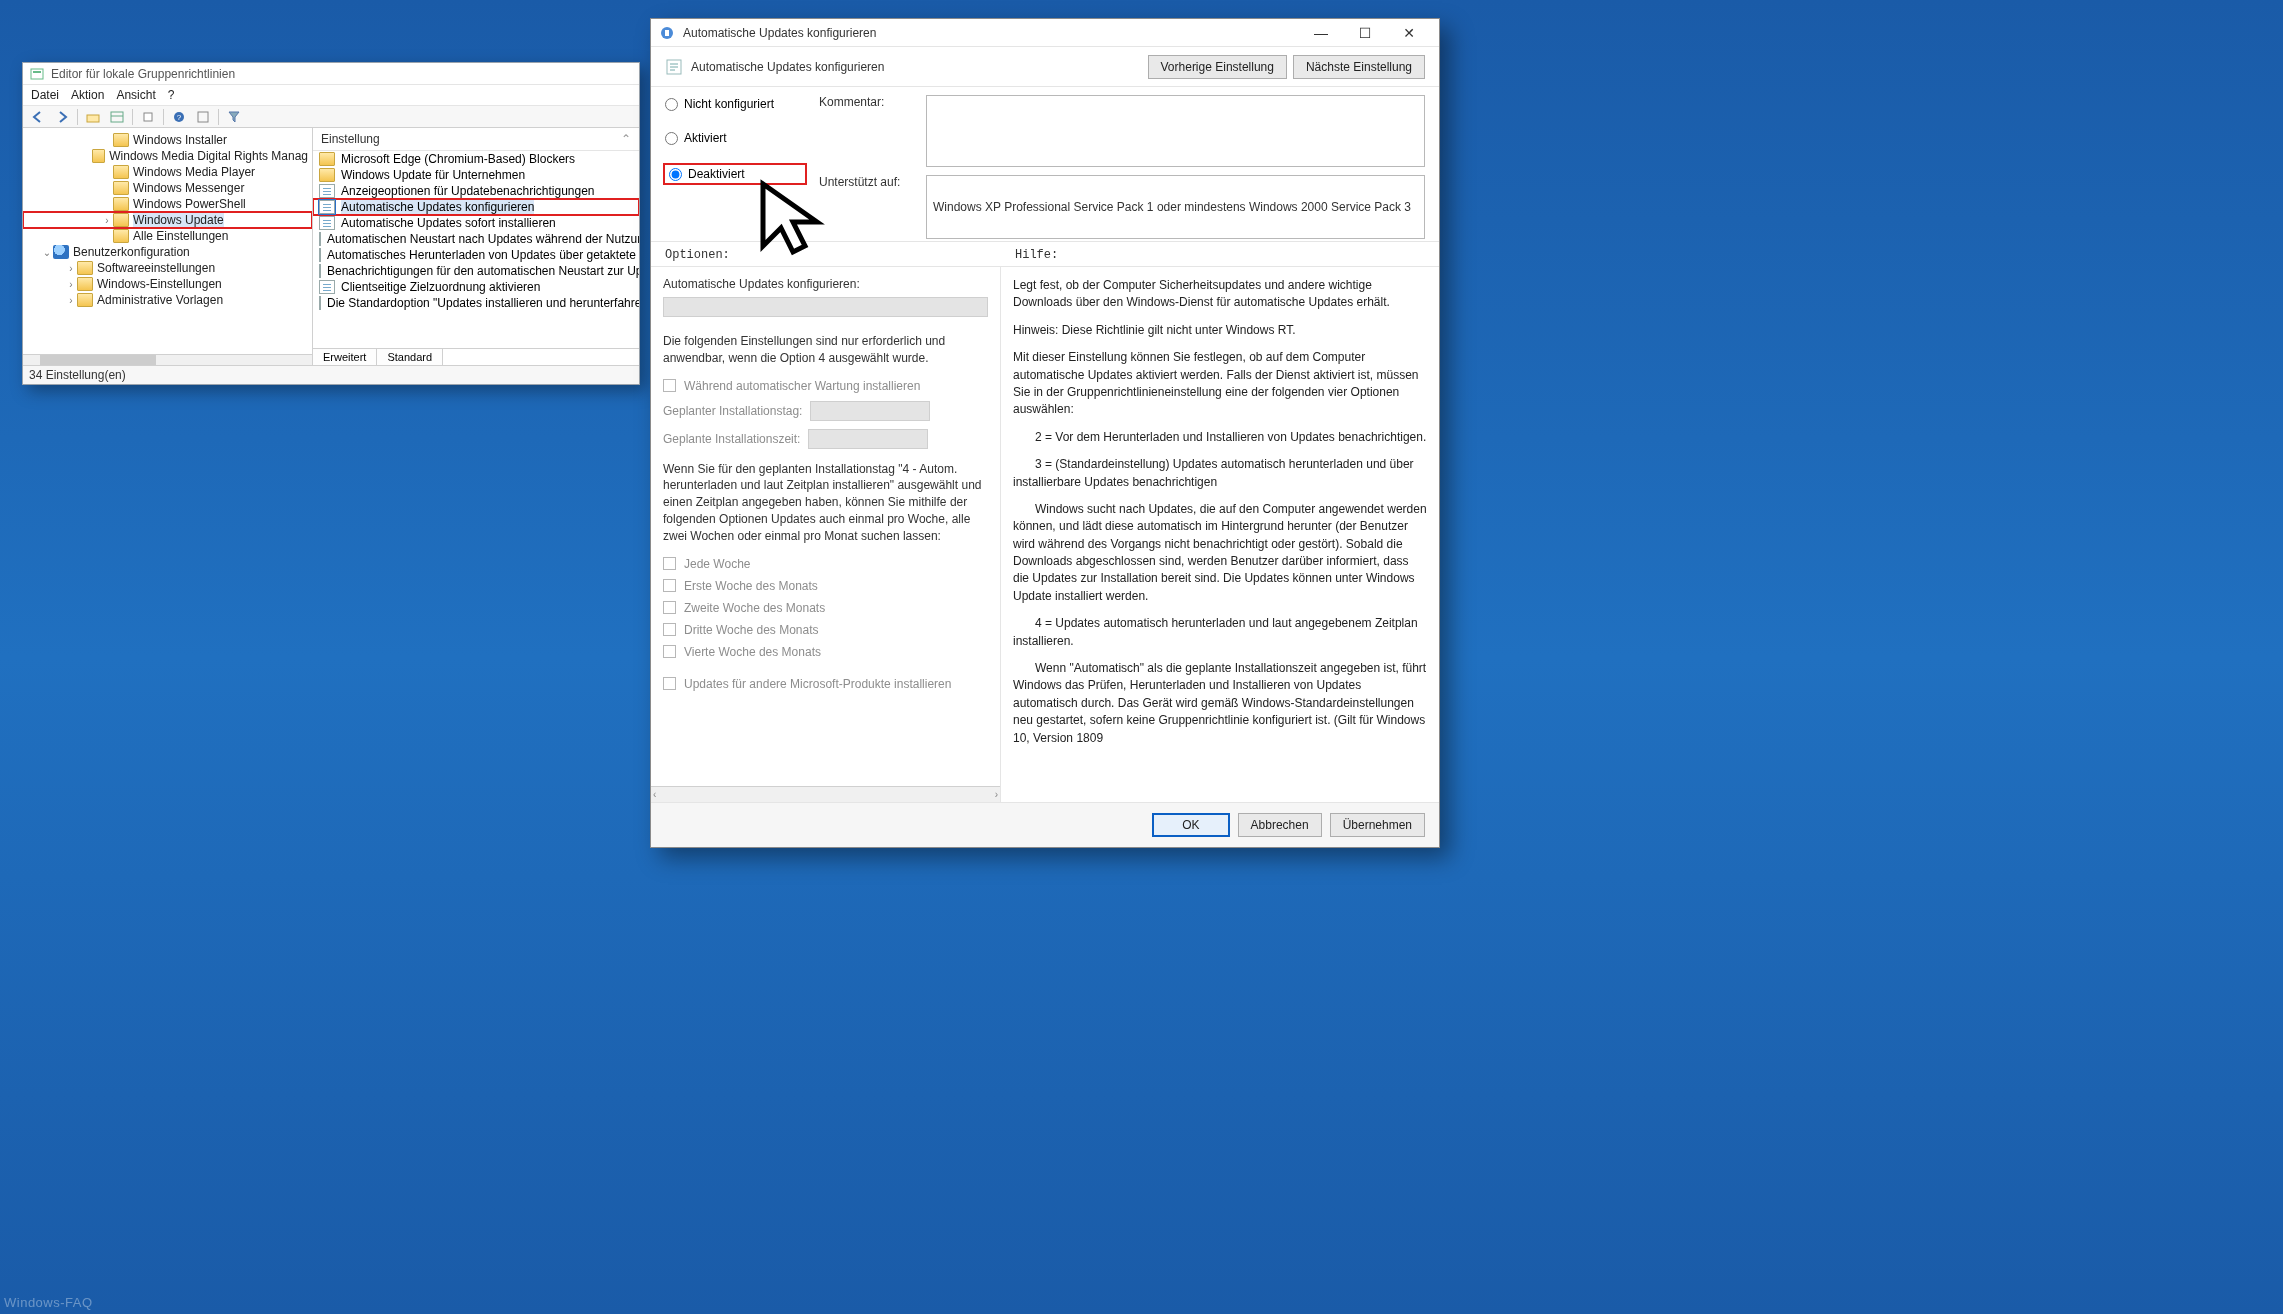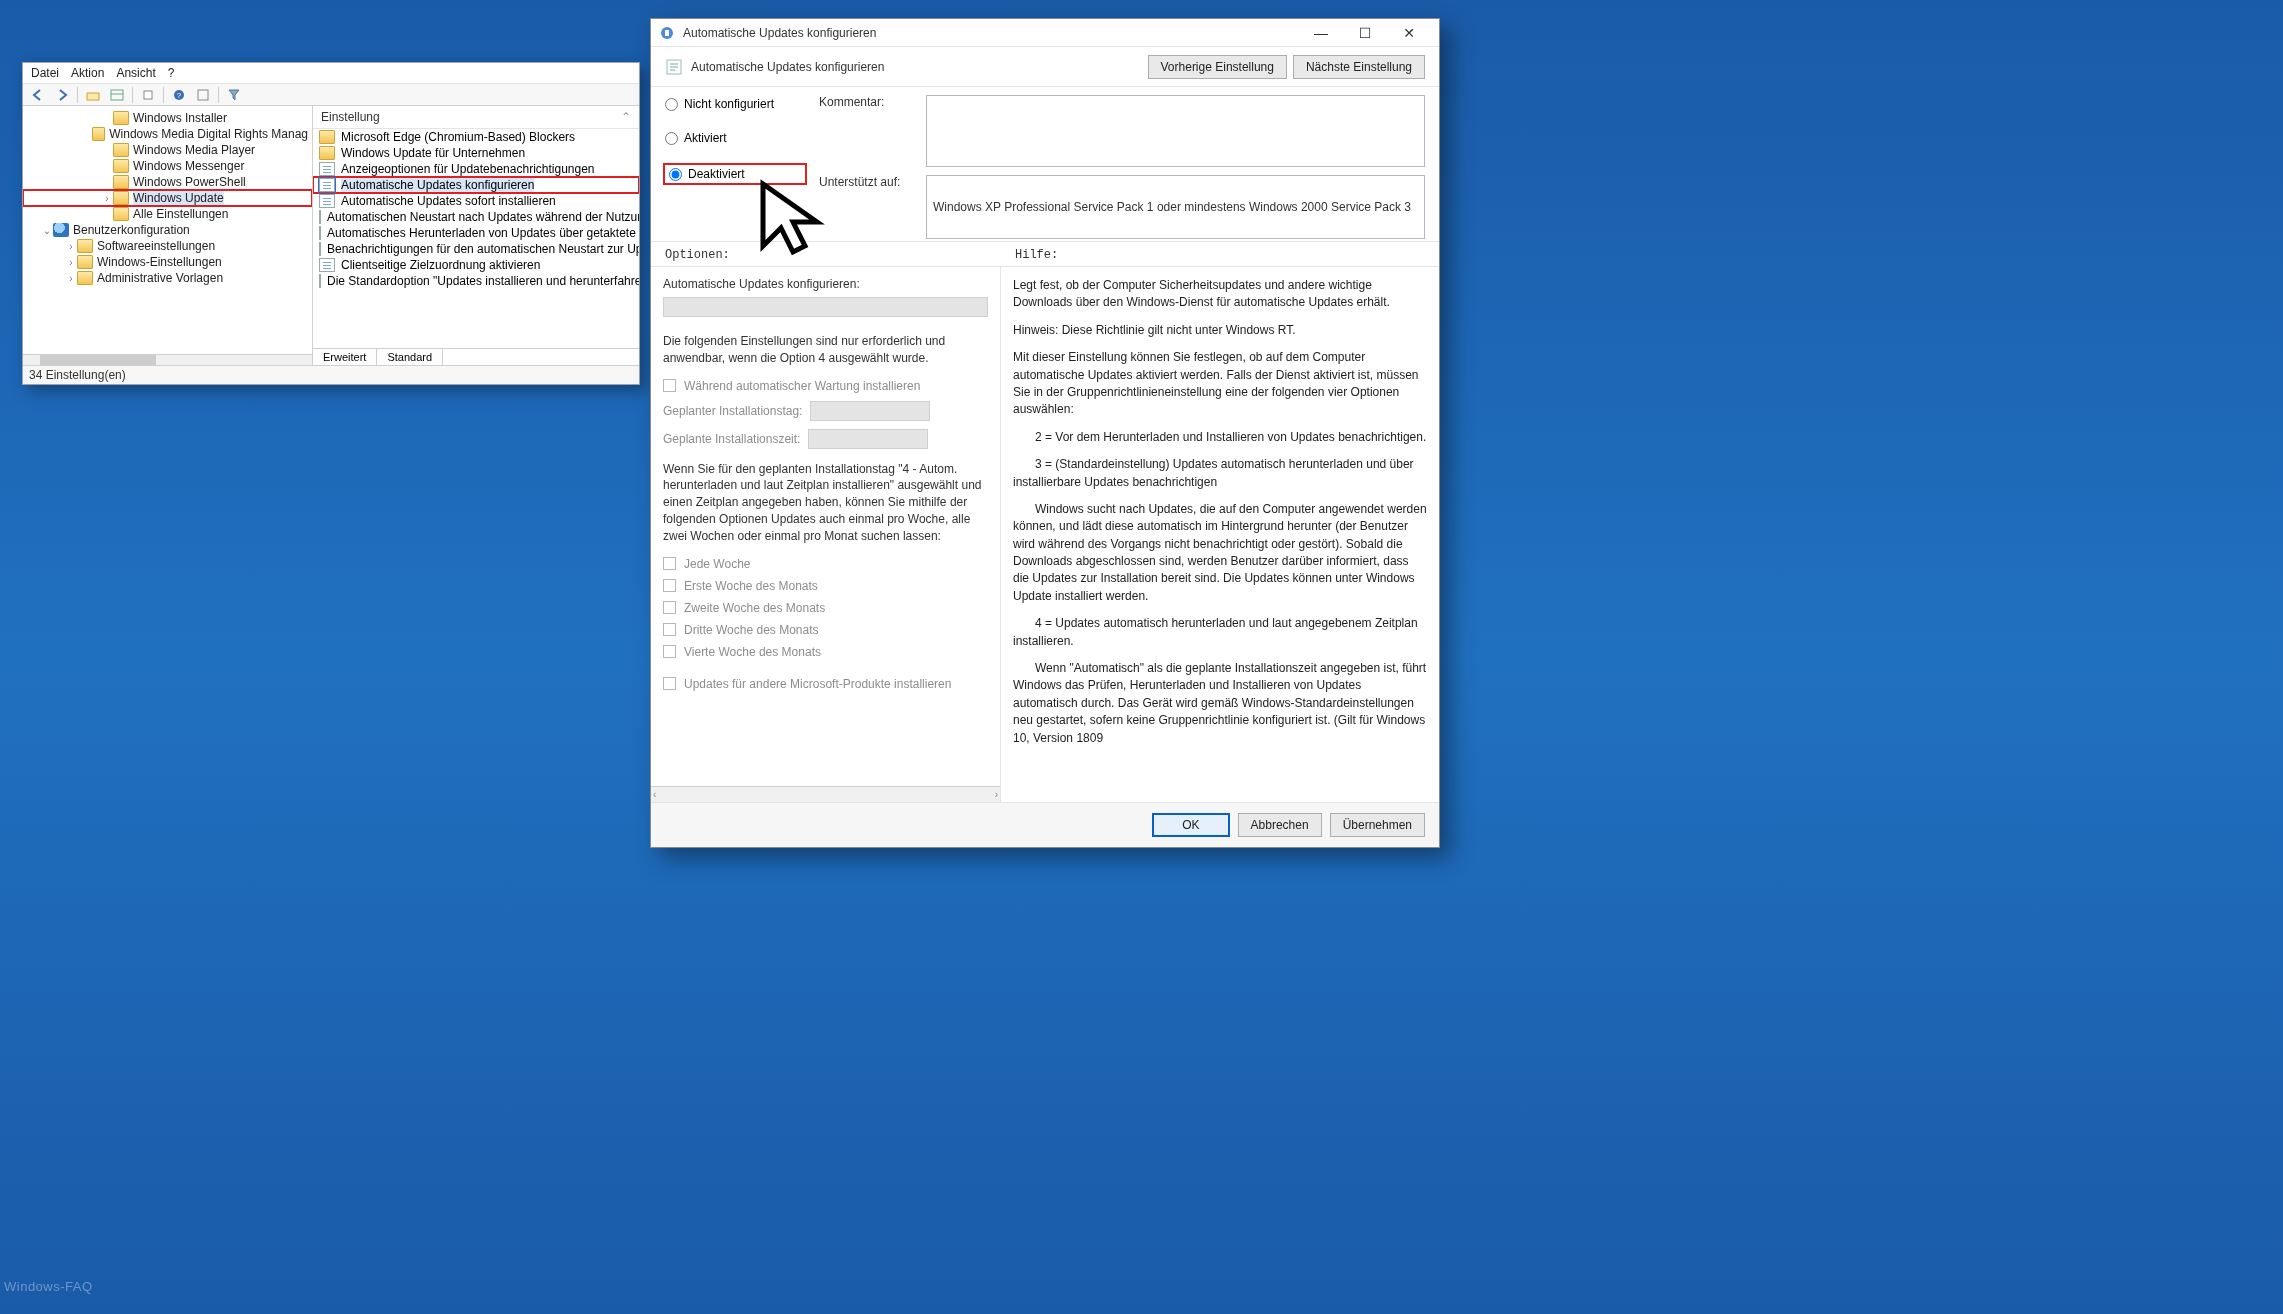--- a/index.html
+++ b/index.html
@@ -96,26 +96,35 @@
   .pw-opts .dropdownbar { height:20px; background:#e4e4e4; border:1px solid #cfcfcf; margin:2px 0 8px 0; }
   .pw-help { flex:1; padding:10px 12px; font-size:12px; line-height:1.45; color:#222; overflow:hidden; position:relative; }
   .pw-help p { margin-bottom:10px; }
   .pw-help .indent { text-indent:22px; }
   .pw-opts-scroll { display:flex; justify-content:space-between; border-top:1px solid #d0d0d0; background:#f0f0f0; height:16px; margin:auto -12px -10px -12px; padding:0 2px; align-items:center; color:#888; font-size:10px; }
   .pw-footer { display:flex; justify-content:flex-end; gap:8px; padding:10px 14px; border-top:1px solid #e5e5e5; background:#f6f6f6; }
   
   .big-cursor { position:absolute; left:757px; top:178px; pointer-events:none; }
   
   svg { display:block; }
-  .watermark { position:absolute; left:4px; bottom:20px; color:rgba(255,255,255,.35); font-size:13px; letter-spacing:.5px; }
+  .watermark { position:absolute; left:4px; bottom:4px; color:rgba(255,255,255,.35); font-size:13px; letter-spacing:.5px; }
 </style>
 </head>
 <body>
 
 <div class="gpe-window">
+  <div class="gpe-title">
+    <span class="icon">
+      <svg width="16" height="16">
+          <rect x="2" y="3" width="12" height="10" fill="#fff" stroke="#6b8"></rect>
+          <rect x="4" y="5" width="8" height="2" fill="#6b8"></rect>
+        </svg>
+    </span>
+    <span>Editor für lokale Gruppenrichtlinien</span>
+  </div>
   <div class="gpe-menu">
     <span>Datei</span>
     <span>Aktion</span>
     <span>Ansicht</span>
     <span>?</span>
   </div>
   <div class="gpe-toolbar">
     <span class="tb-btn">
         <svg width="12" height="12">
           <path d="M8 1 L2 6 L8 11" fill="none" stroke="#3a6fb5" stroke-width="2"></path>

